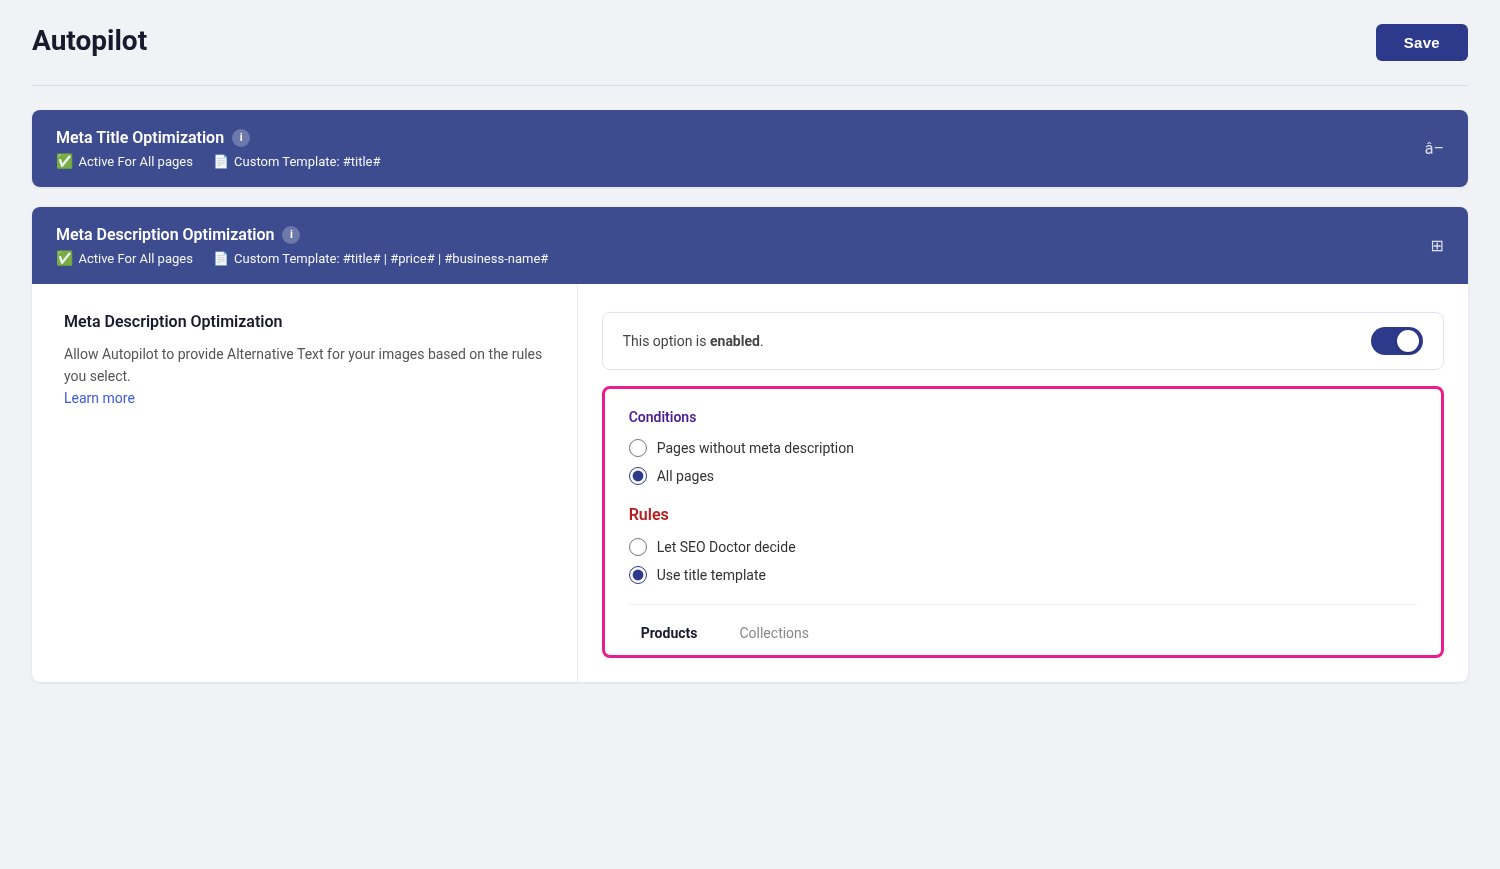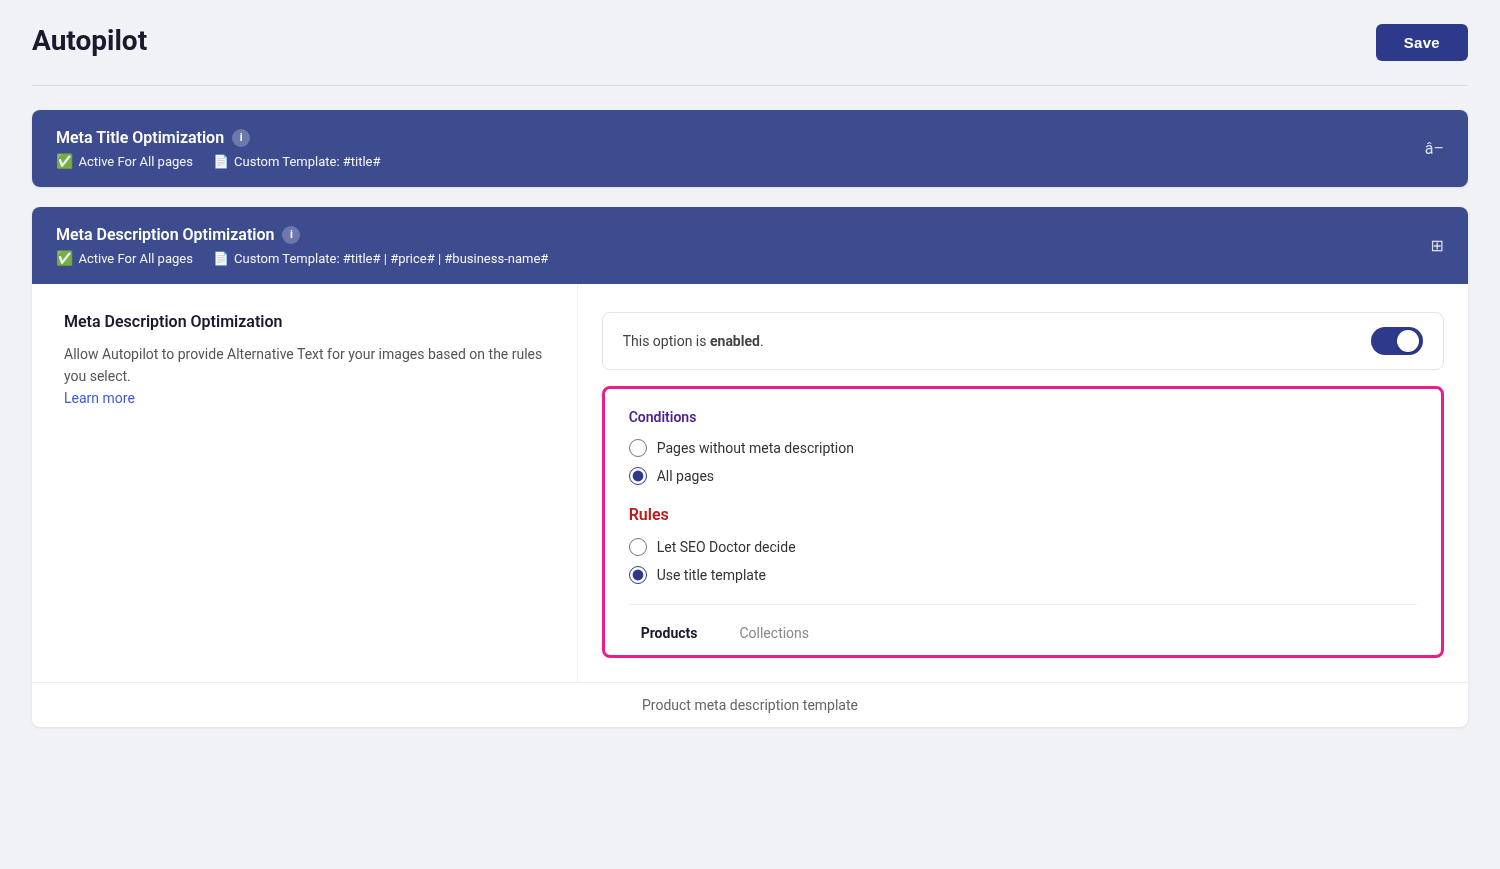--- a/index.html
+++ b/index.html
@@ -412,19 +412,16 @@
 
           <div class="sub-tabs">
             <span class="sub-tab active">Products</span>
             <span class="sub-tab inactive">Collections</span>
           </div>
         </div>
 
       </div>
     </div>
 
-    <div class="bottom-hint">
-      <span>Product meta description template</span>
-    </div>
 
   </div>
 
 </div>
 
 </body></html>

